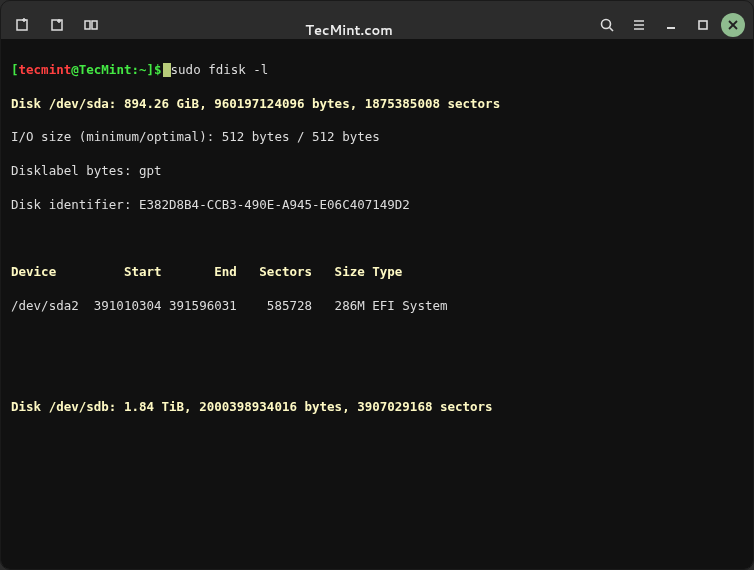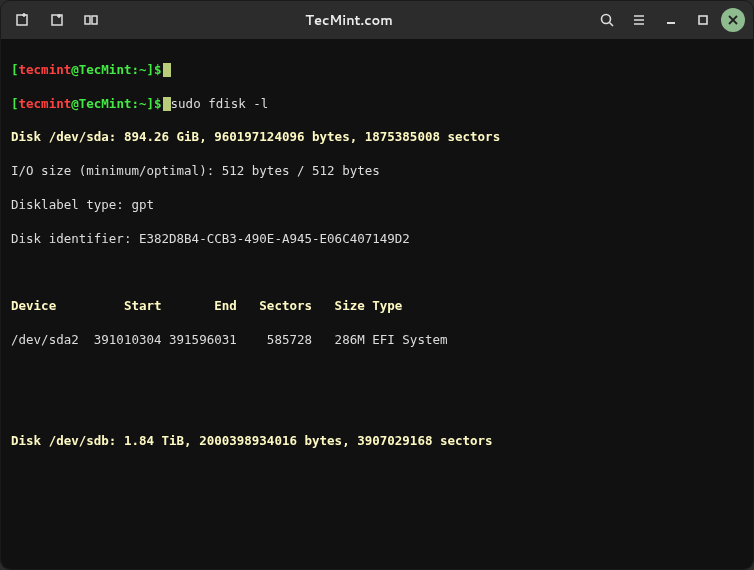--- a/index.html
+++ b/index.html
@@ -10,21 +10,21 @@
       font-family: "DejaVu Sans Mono", "Liberation Mono", monospace;
       font-size: 12.5px;
       overflow: hidden;
       border: 1px solid #1a1a1a;
       border-radius: 10px;
     }
     .titlebar {
       height: 38px;
       background: #2c2c2c;
       display: flex;
-      align-items: center;
+      align-items: flex-end;
       padding: 0 8px;
       border-top-left-radius: 10px;
       border-top-right-radius: 10px;
     }
     .tb-left { display: flex; gap: 6px; align-items: center; }
     .tb-icon {
       width: 28px; height: 28px;
       display: flex; align-items: center; justify-content: center;
       color: #ddd;
       border-radius: 4px;
@@ -125,25 +125,24 @@
     <div class="tb-close">
       <svg viewBox="0 0 10 10" stroke="#222" stroke-width="1.8">
           <line x1="1" y1="1" x2="9" y2="9"></line>
           <line x1="9" y1="1" x2="1" y2="9"></line>
         </svg>
     </div>
   </div>
 </div>
 
 <div class="terminal">
-<span class="line"><span class="ps-bracket">[</span><span class="ps-user">tecmint</span><span class="ps-at">@</span><span class="ps-host">TecMint</span><span class="ps-path">:</span><span class="ps-path">~</span><span class="ps-bracket">]</span><span class="ps-dollar">$</span><span class="cursor"></span></span>
 <span class="line"><span class="ps-bracket">[</span><span class="ps-user">tecmint</span><span class="ps-at">@</span><span class="ps-host">TecMint</span><span class="ps-path">:</span><span class="ps-path">~</span><span class="ps-bracket">]</span><span class="ps-dollar">$</span><span class="cursor"></span><span>sudo fdisk -l</span></span>
 <span class="line bold">Disk /dev/sda: 894.26 GiB, 960197124096 bytes, 1875385008 sectors</span>
 <span class="line">I/O size (minimum/optimal): 512 bytes / 512 bytes</span>
-<span class="line">Disklabel type: gpt</span>
+<span class="line">Disklabel bytes: gpt</span>
 <span class="line">Disk identifier: E382D8B4-CCB3-490E-A945-E06C407149D2</span>
 <span class="line"> </span>
 <span class="line bold">Device         Start       End   Sectors   Size Type</span>
 <span class="line">/dev/sda2  391010304 391596031    585728   286M EFI System</span>
 <span class="line"> </span>
 <span class="line"> </span>
 <span class="line bold">Disk /dev/sdb: 1.84 TiB, 2000398934016 bytes, 3907029168 sectors</span>
 
 
 

